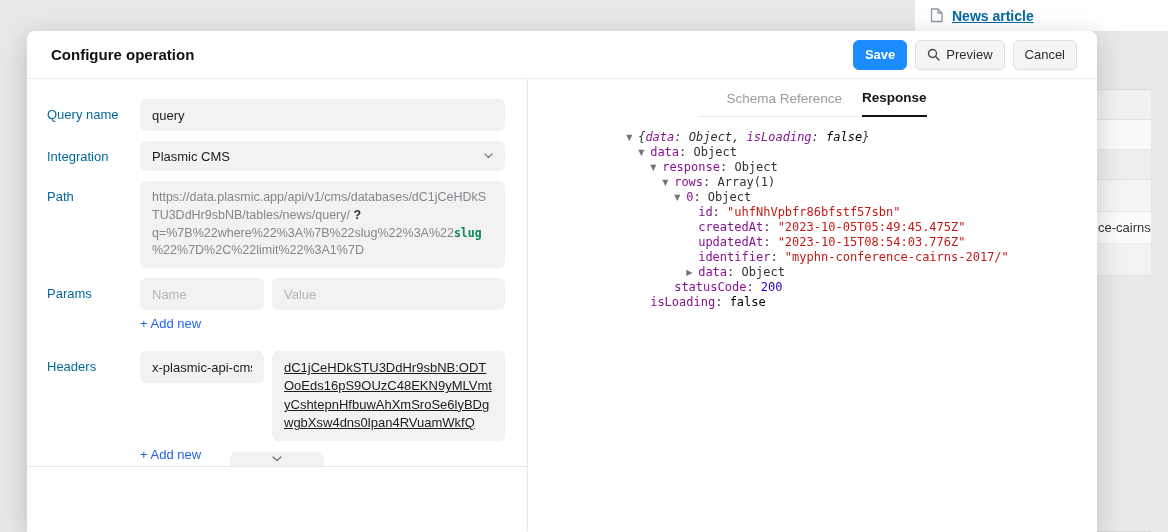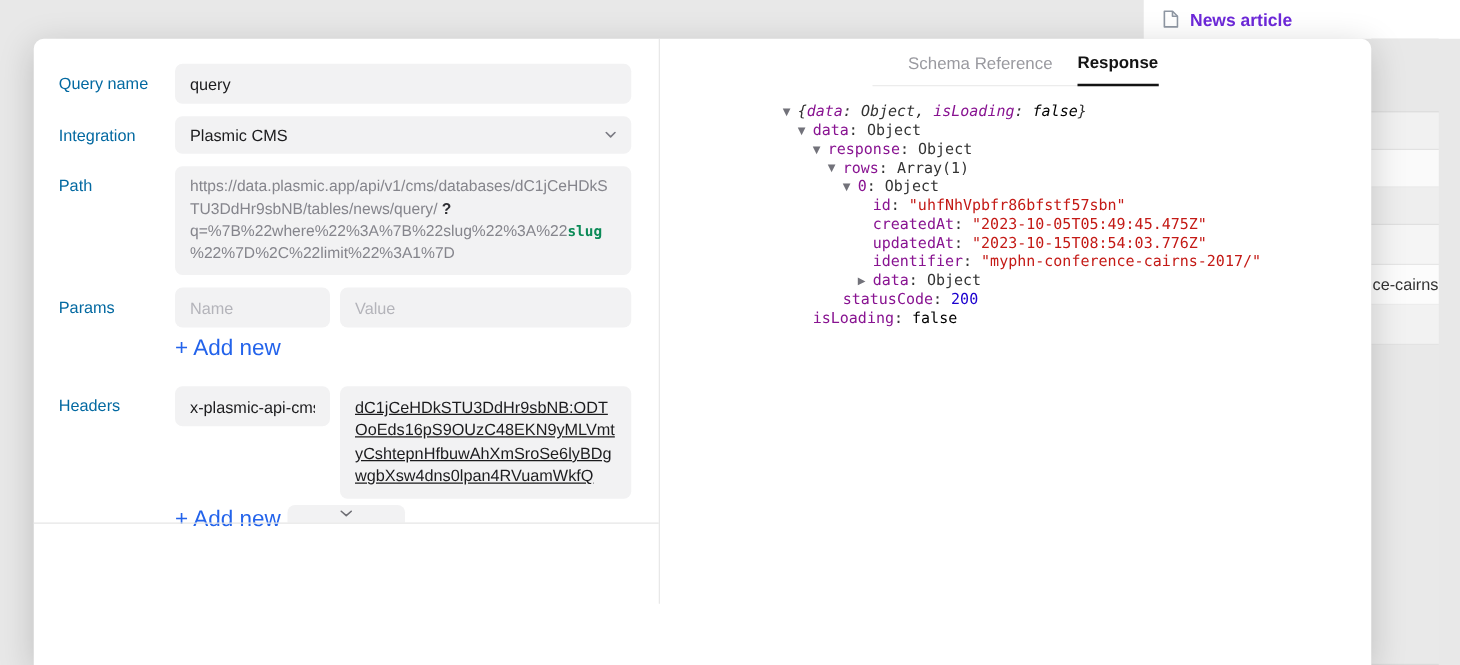--- a/index.html
+++ b/index.html
@@ -8,21 +8,21 @@
     background:#e8e8e8;
     font-family:"Liberation Sans",sans-serif;
     -webkit-font-smoothing:antialiased;
   }
   
   .topbar{
     position:absolute;left:915px;top:0;width:253px;height:31px;
     background:#ffffff;display:flex;align-items:center;gap:9px;
     padding-left:15px;box-sizing:border-box;
   }
-  .news-label{font-size:14px;font-weight:700;color:#6d28d9;}
+  .news-label{font-size:14px;font-weight:700;color:#0369a1;text-decoration:underline;}
   .side-strip{position:absolute;left:1097px;top:31px;width:54px;height:501px;background:#e8e8e8;}
   .strip-row{
     box-sizing:border-box;border-bottom:1px solid rgba(0,0,0,0.06);
     font-size:13px;color:#333;display:flex;align-items:center;padding-left:1px;
     white-space:nowrap;overflow:hidden;
   }
   
   .modal{
     position:absolute;left:27px;top:31px;width:1070px;height:501px;
     background:#ffffff;border-radius:8px 8px 0 0;
@@ -69,21 +69,21 @@
   .seg-dark{color:#2f2f33;font-weight:700;}
   .seg-token{color:#0b8a57;font-weight:700;font-family:"DejaVu Sans Mono",monospace;font-size:11.5px;}
   .pair-row{display:flex;gap:8px;}
   .pair-key{width:124px;flex:none;}
   .pair-value{flex:1;min-width:0;}
   .textarea-box{
     background:#f2f2f3;border-radius:6px;padding:8px 12px;
     font-size:13px;line-height:1.42;color:#1c1c1e;word-break:break-all;text-decoration:underline;
   }
   .add-new{
-    color:#2363eb;font-size:18px;display:inline-block;margin:6px 0 10px;cursor:pointer;
+    color:#2363eb;font-size:13px;display:inline-block;margin:6px 0 10px;cursor:pointer;
     text-decoration:none;
   }
   .bottom-divider{position:absolute;left:0;right:0;top:387px;border-top:1px solid #e6e6e6;}
   .collapse-handle{
     position:absolute;top:373px;left:50%;transform:translateX(-50%);
     width:94px;height:14px;background:#f2f2f3;border-radius:6px 6px 0 0;
     display:flex;align-items:center;justify-content:center;cursor:pointer;
   }
   
   .right-pane{flex:1;min-width:0;border-left:1px solid #e8e8e8;display:flex;flex-direction:column;align-items:center;}
@@ -130,20 +130,36 @@
     <div class="strip-row" style="height: 30px; background: rgb(250, 250, 250);"></div>
     <div class="strip-row" style="height: 30px; background: rgb(238, 238, 238);"></div>
     <div class="strip-row" style="height: 32px; background: rgb(245, 245, 245);"></div>
     <div class="strip-row" style="height: 32px; background: rgb(252, 252, 252);">ce-cairns</div>
     <div class="strip-row" style="height: 32px; background: rgb(242, 242, 242);"></div>
     <div class="strip-row" style="height: 256px; background: rgb(233, 233, 233);"></div>
   </div>
 
 <div class="modal">
 
+  <div class="modal-header">
+    <div class="modal-title">Configure operation</div>
+    <div class="header-actions">
+      <button class="btn btn-primary">Save</button>
+      <button class="btn btn-light">
+        <span>
+          <svg width="13" height="13" viewBox="0 0 13 13">
+            <circle cx="5.5" cy="5.5" r="4" fill="none" stroke="#4a4a4e" stroke-width="1.4"></circle>
+            <line x1="8.6" y1="8.6" x2="12" y2="12" stroke="#4a4a4e" stroke-width="1.4" stroke-linecap="round"></line>
+          </svg>
+        </span>
+        <span>Preview</span>
+      </button>
+      <button class="btn btn-light">Cancel</button>
+    </div>
+  </div>
 
   <div class="modal-body">
 
     <div class="left-pane">
 
       <div class="form-row">
         <div class="form-label">Query name</div>
         <div class="form-field">
           <input class="input" value="query" style="">
         </div>

